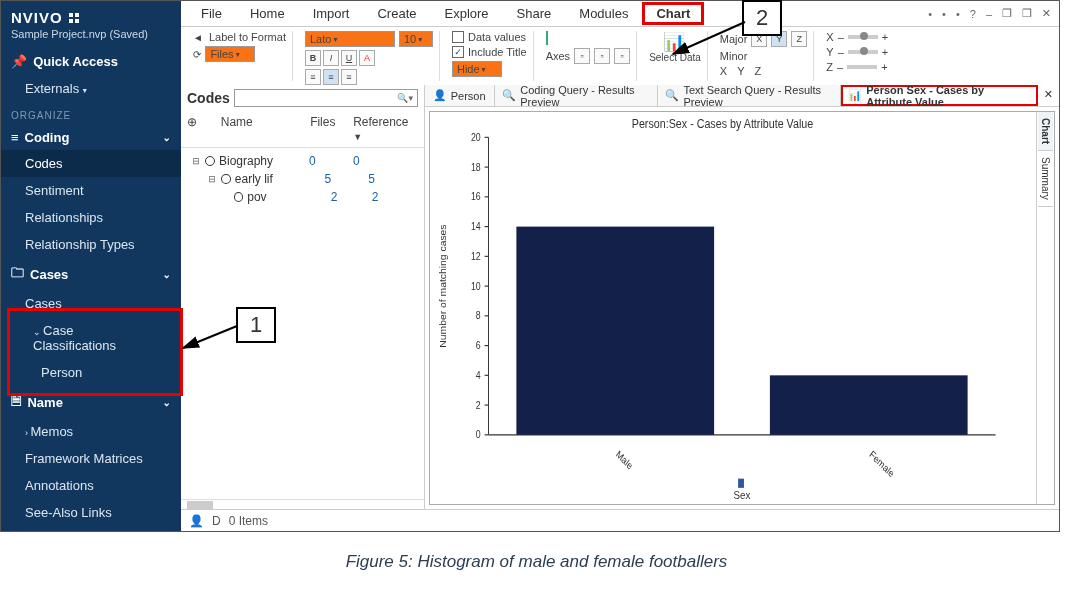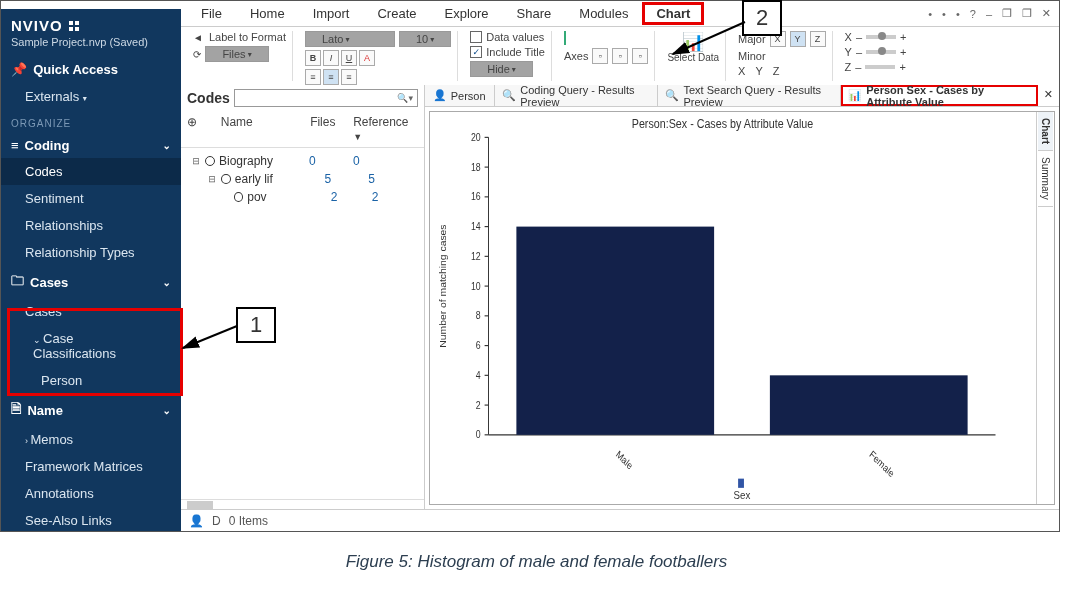--- a/index.html
+++ b/index.html
@@ -23,21 +23,21 @@
   
   .menu-tabs{ height:26px; display:flex; align-items:center; gap:0; border-bottom:1px solid #ccc; padding-left:6px;}
   .menu-tab{ padding:4px 14px; cursor:pointer; font-size:13px; color:#333; }
   .menu-tabs .spacer{flex:1;}
   .win-ctrl{ display:flex; align-items:center; gap:10px; padding-right:8px; color:#666;}
   .win-ctrl span{font-size:11px;}
   .ribbon{ height:58px; display:flex; align-items:flex-start; padding:4px 6px; gap:6px; font-size:11px; color:#444; overflow:hidden;}
   .ribbon-group{ display:flex; flex-direction:column; gap:3px; padding:0 6px; border-right:1px solid #ddd; height:50px;}
   .ribbon-group.last{border-right:none;}
   .ribbon-row{display:flex; align-items:center; gap:4px;}
-  .select-look{ border:1px solid #999; padding:1px 16px; background:#a3a3a3; display:inline-flex; align-items:center; gap:2px; min-width:50px;}
+  .select-look{ border:1px solid #999; padding:1px 4px; background:#f97316; display:inline-flex; align-items:center; gap:2px; min-width:50px;}
   .select-look .chv{font-size:8px;}
   .checkbox{ width:12px; height:12px; border:1px solid #666; display:inline-flex; align-items:center; justify-content:center; font-size:9px; background:#fff;}
   .checkbox.checked::before{content:"✓"; color:#0a4a8a;}
   .icon-btn{ width:16px; height:16px; border:1px solid #aaa; display:inline-flex; align-items:center; justify-content:center; font-size:9px; background:#fafafa;}
   .content-row{ display:flex; height:calc(100% - 84px - 22px);}
   .codes-panel{ width:244px; border-right:1px solid #ccc; display:flex; flex-direction:column;}
   .codes-header{ padding:4px 6px; display:flex; align-items:center; gap:4px;}
   .codes-header .title{font-weight:700; font-size:14px;}
   .search-box{ flex:1; border:1px solid #999; height:18px; display:flex; align-items:center; justify-content:flex-end; padding-right:4px; font-size:9px; color:#666;}
   .codes-table-head{ display:flex; padding:4px 6px; gap:6px; border-bottom:1px solid #ddd; color:#444;}
@@ -68,21 +68,21 @@
   .statusbar{ height:22px; border-top:1px solid #ccc; display:flex; align-items:center; gap:8px; padding:0 8px; color:#555; font-size:12px;}
   .caption{ text-align:center; font-style:italic; font-size:17px; color:#2c3e50; margin-top:20px;}
   .scroll-placeholder{height:10px; border-top:1px solid #ddd; display:flex; align-items:center;}
   .scroll-placeholder .thumb{height:8px; width:26px; background:#ccc; margin-left:6px;}
 </style>
 </head>
 <body>
 
 <div class="app">
 
-  <div class="sidebar" style="position:absolute; left:0; top:8px; bottom:0;">
+  <div class="sidebar" style="position:absolute; left:0; top:0; bottom:0;">
     <div class="logo-row">
       <span>NVIVO</span>
       <span class="logo-dots">
           <span></span>
           <span></span>
           <span></span>
           <span></span>
         </span>
     </div>
     <div class="subtitle">Sample Project.nvp (Saved)</div>

